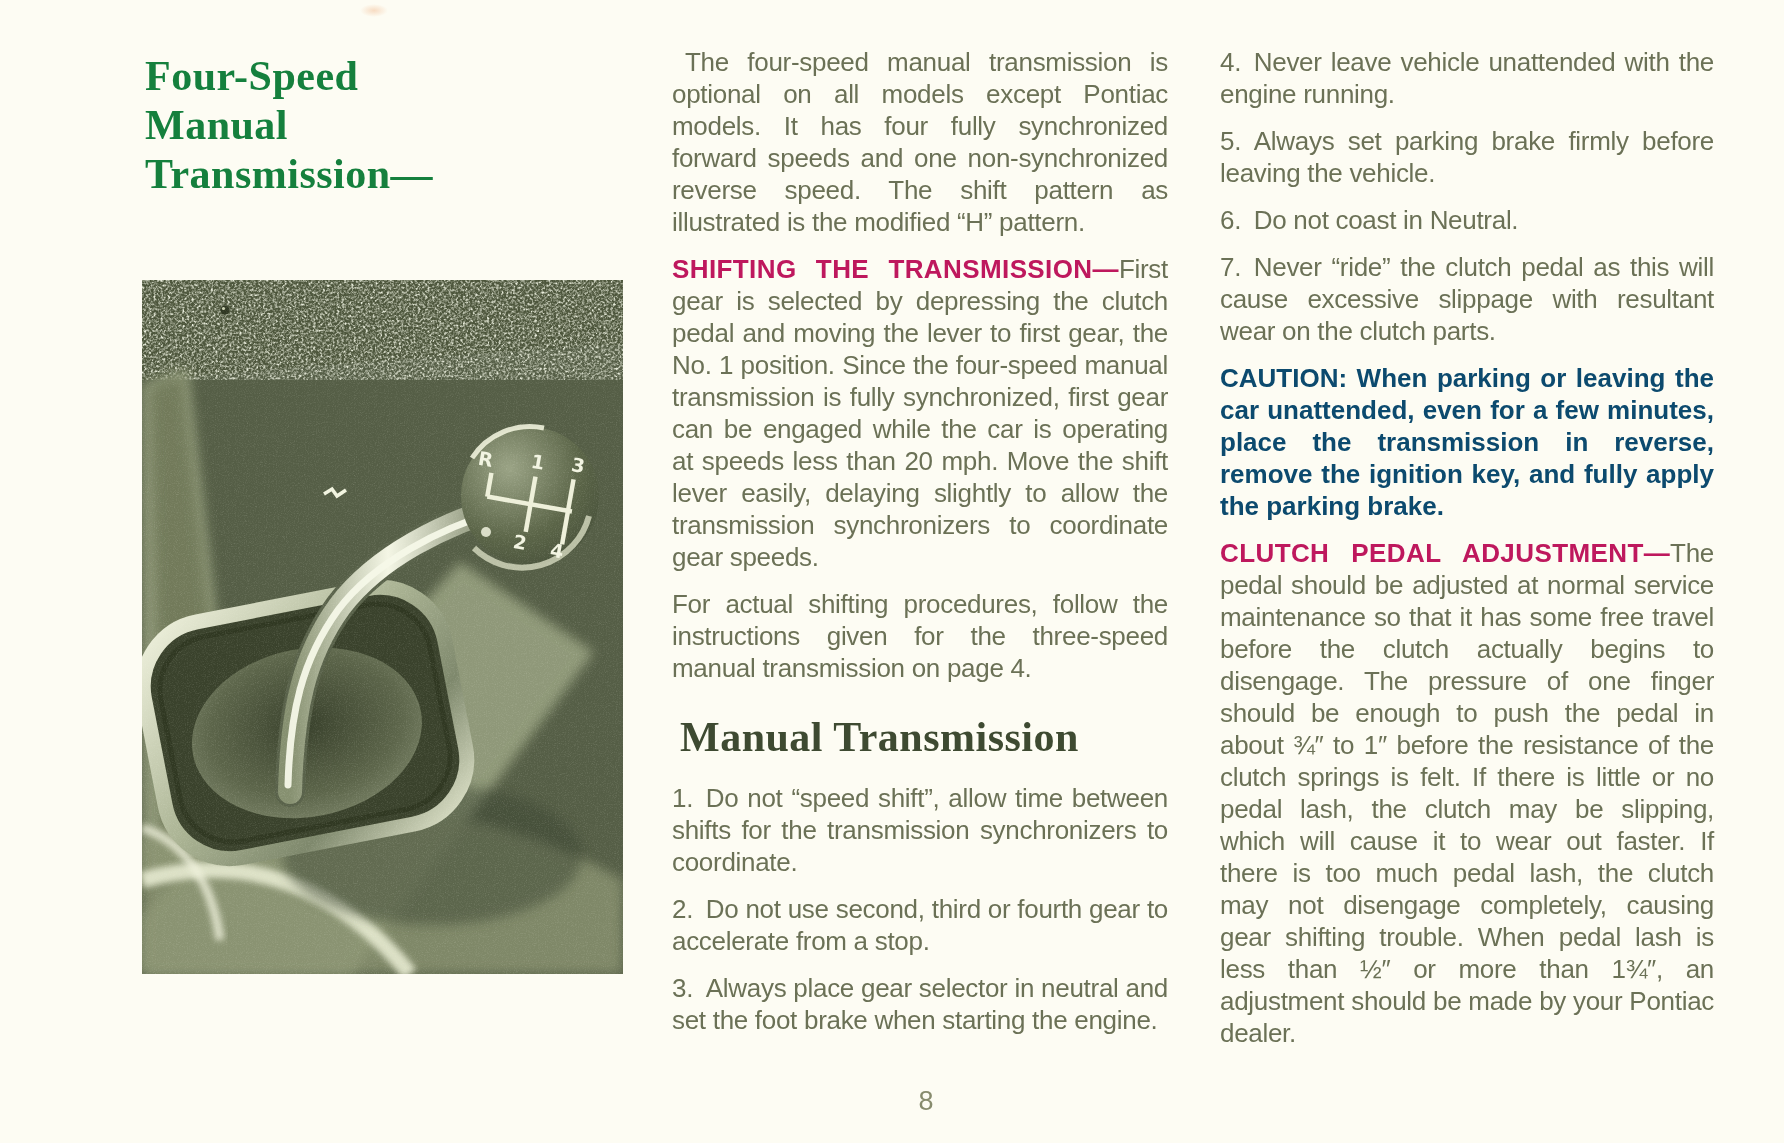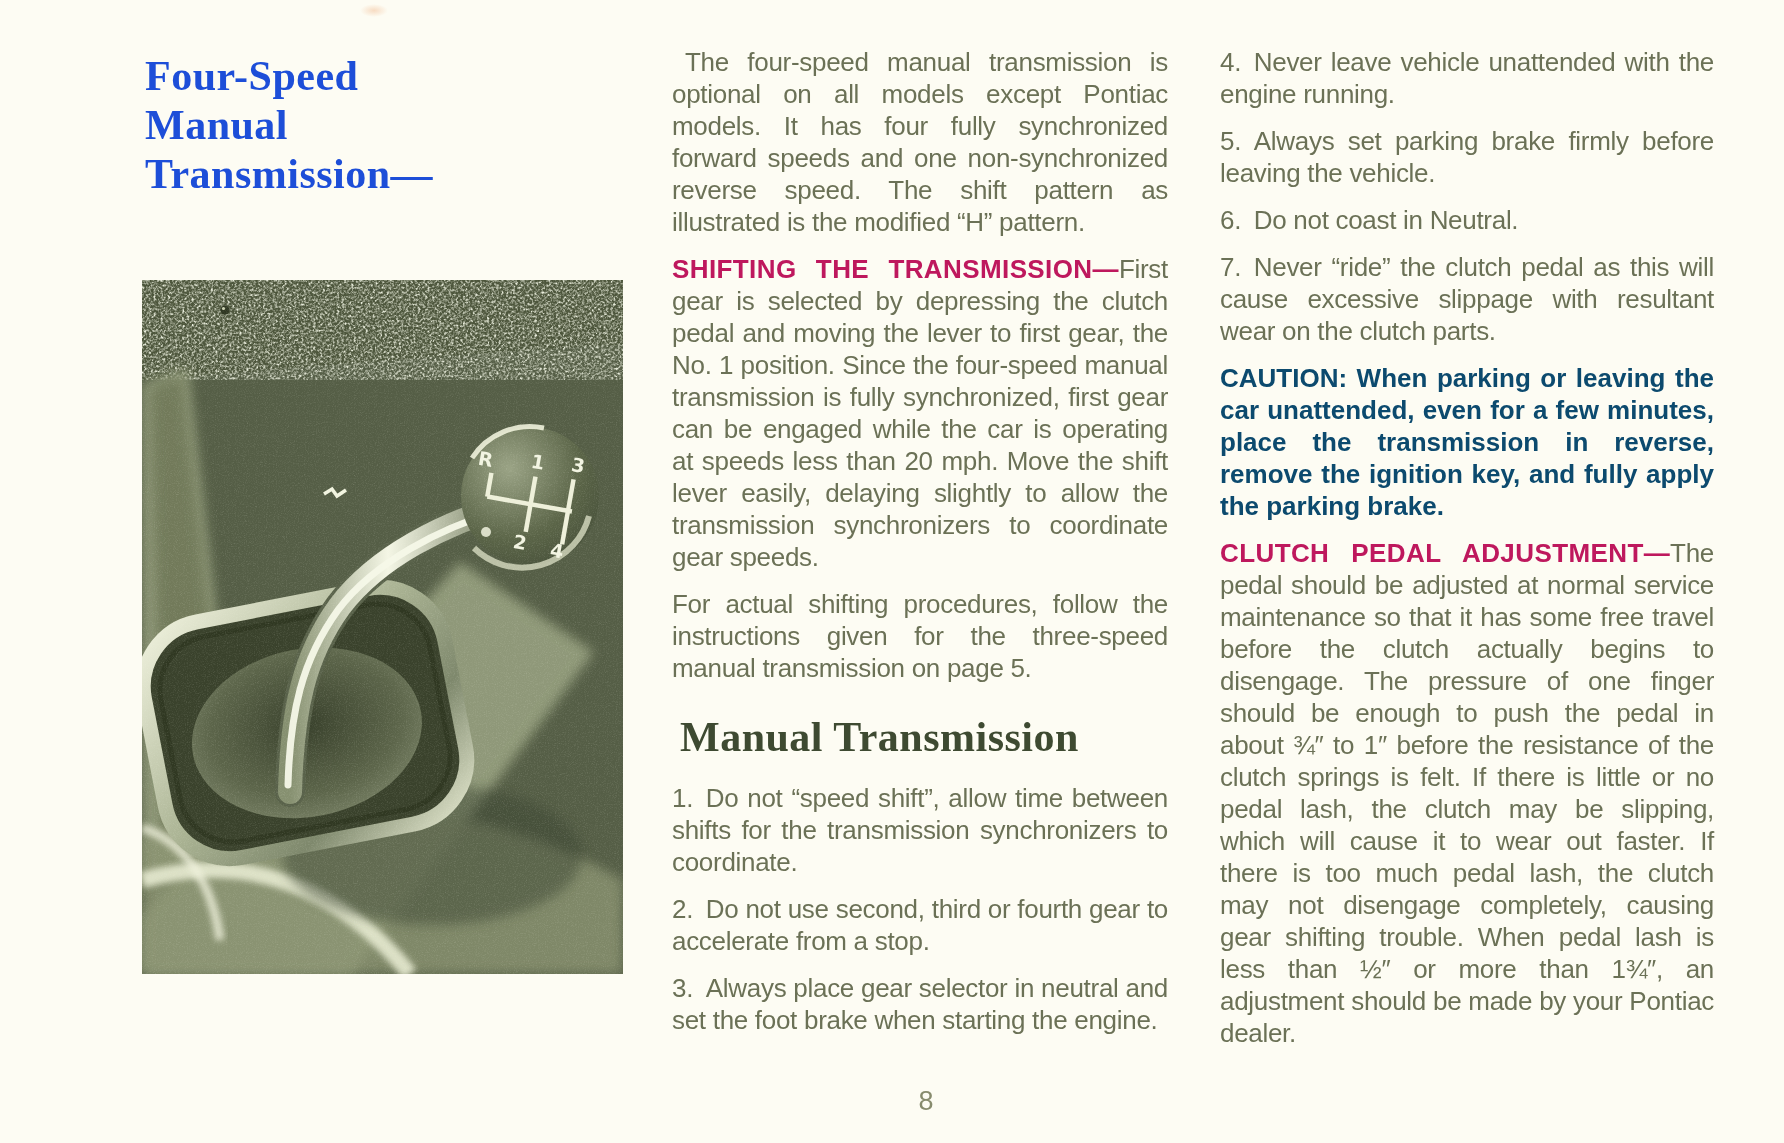--- a/index.html
+++ b/index.html
@@ -11,21 +11,21 @@
   }
   
   .artifact{
     position:absolute;left:360px;top:4px;width:28px;height:13px;
     background:radial-gradient(ellipse at center, rgba(246,214,186,.85), rgba(246,214,186,0) 70%);
     border-radius:50%;
   }
   .title{
     position:absolute;left:145px;top:52px;width:430px;
     font-family:"Liberation Serif",serif;font-weight:700;
-    font-size:42px;line-height:49px;color:#1d4ed8;letter-spacing:.5px;
+    font-size:42px;line-height:49px;color:#15803d;letter-spacing:.5px;
   }
   .photo{
     position:absolute;left:142px;top:280px;width:481px;height:694px;
   }
   .photo svg{display:block;width:100%;height:100%;}
   .col{
     position:absolute;top:46px;
     font-size:26px;line-height:32px;letter-spacing:-.3px;
     color:#6b7156;text-align:justify;
   }
@@ -157,21 +157,21 @@
         </g>
       </g>
 
       <rect width="481" height="694" filter="url(#grain)" opacity="0.22"></rect>
     </svg>
   </div>
 
   <div class="col col-mid">
     <p class="indent">The four-speed manual transmission is optional on all models except Pontiac models. It has four fully synchronized forward speeds and one non-synchronized reverse speed. The shift pattern as illustrated is the modified “H” pattern.</p>
     <p><span class="run-in">SHIFTING THE TRANSMISSION—</span><span>First gear is selected by depressing the clutch pedal and moving the lever to first gear, the No. 1 position. Since the four-speed manual transmission is fully synchronized, first gear can be engaged while the car is operating at speeds less than 20 mph. Move the shift lever easily, delaying slightly to allow the transmission synchronizers to coordinate gear speeds.</span></p>
-    <p>For actual shifting procedures, follow the instructions given for the three-speed manual transmission on page 5.</p>
+    <p>For actual shifting procedures, follow the instructions given for the three-speed manual transmission on page 4.</p>
     <div class="sec-heading">
       <div>Manual Transmission</div>
     </div>
     <p class="item">1. Do not “speed shift”, allow time between shifts for the transmission synchronizers to coordinate.</p>
     <p class="item">2. Do not use second, third or fourth gear to accelerate from a stop.</p>
     <p class="item">3. Always place gear selector in neutral and set the foot brake when starting the engine.</p>
   </div>
 
   <div class="col col-right">
     <p class="item">4. Never leave vehicle unattended with the engine running.</p>

